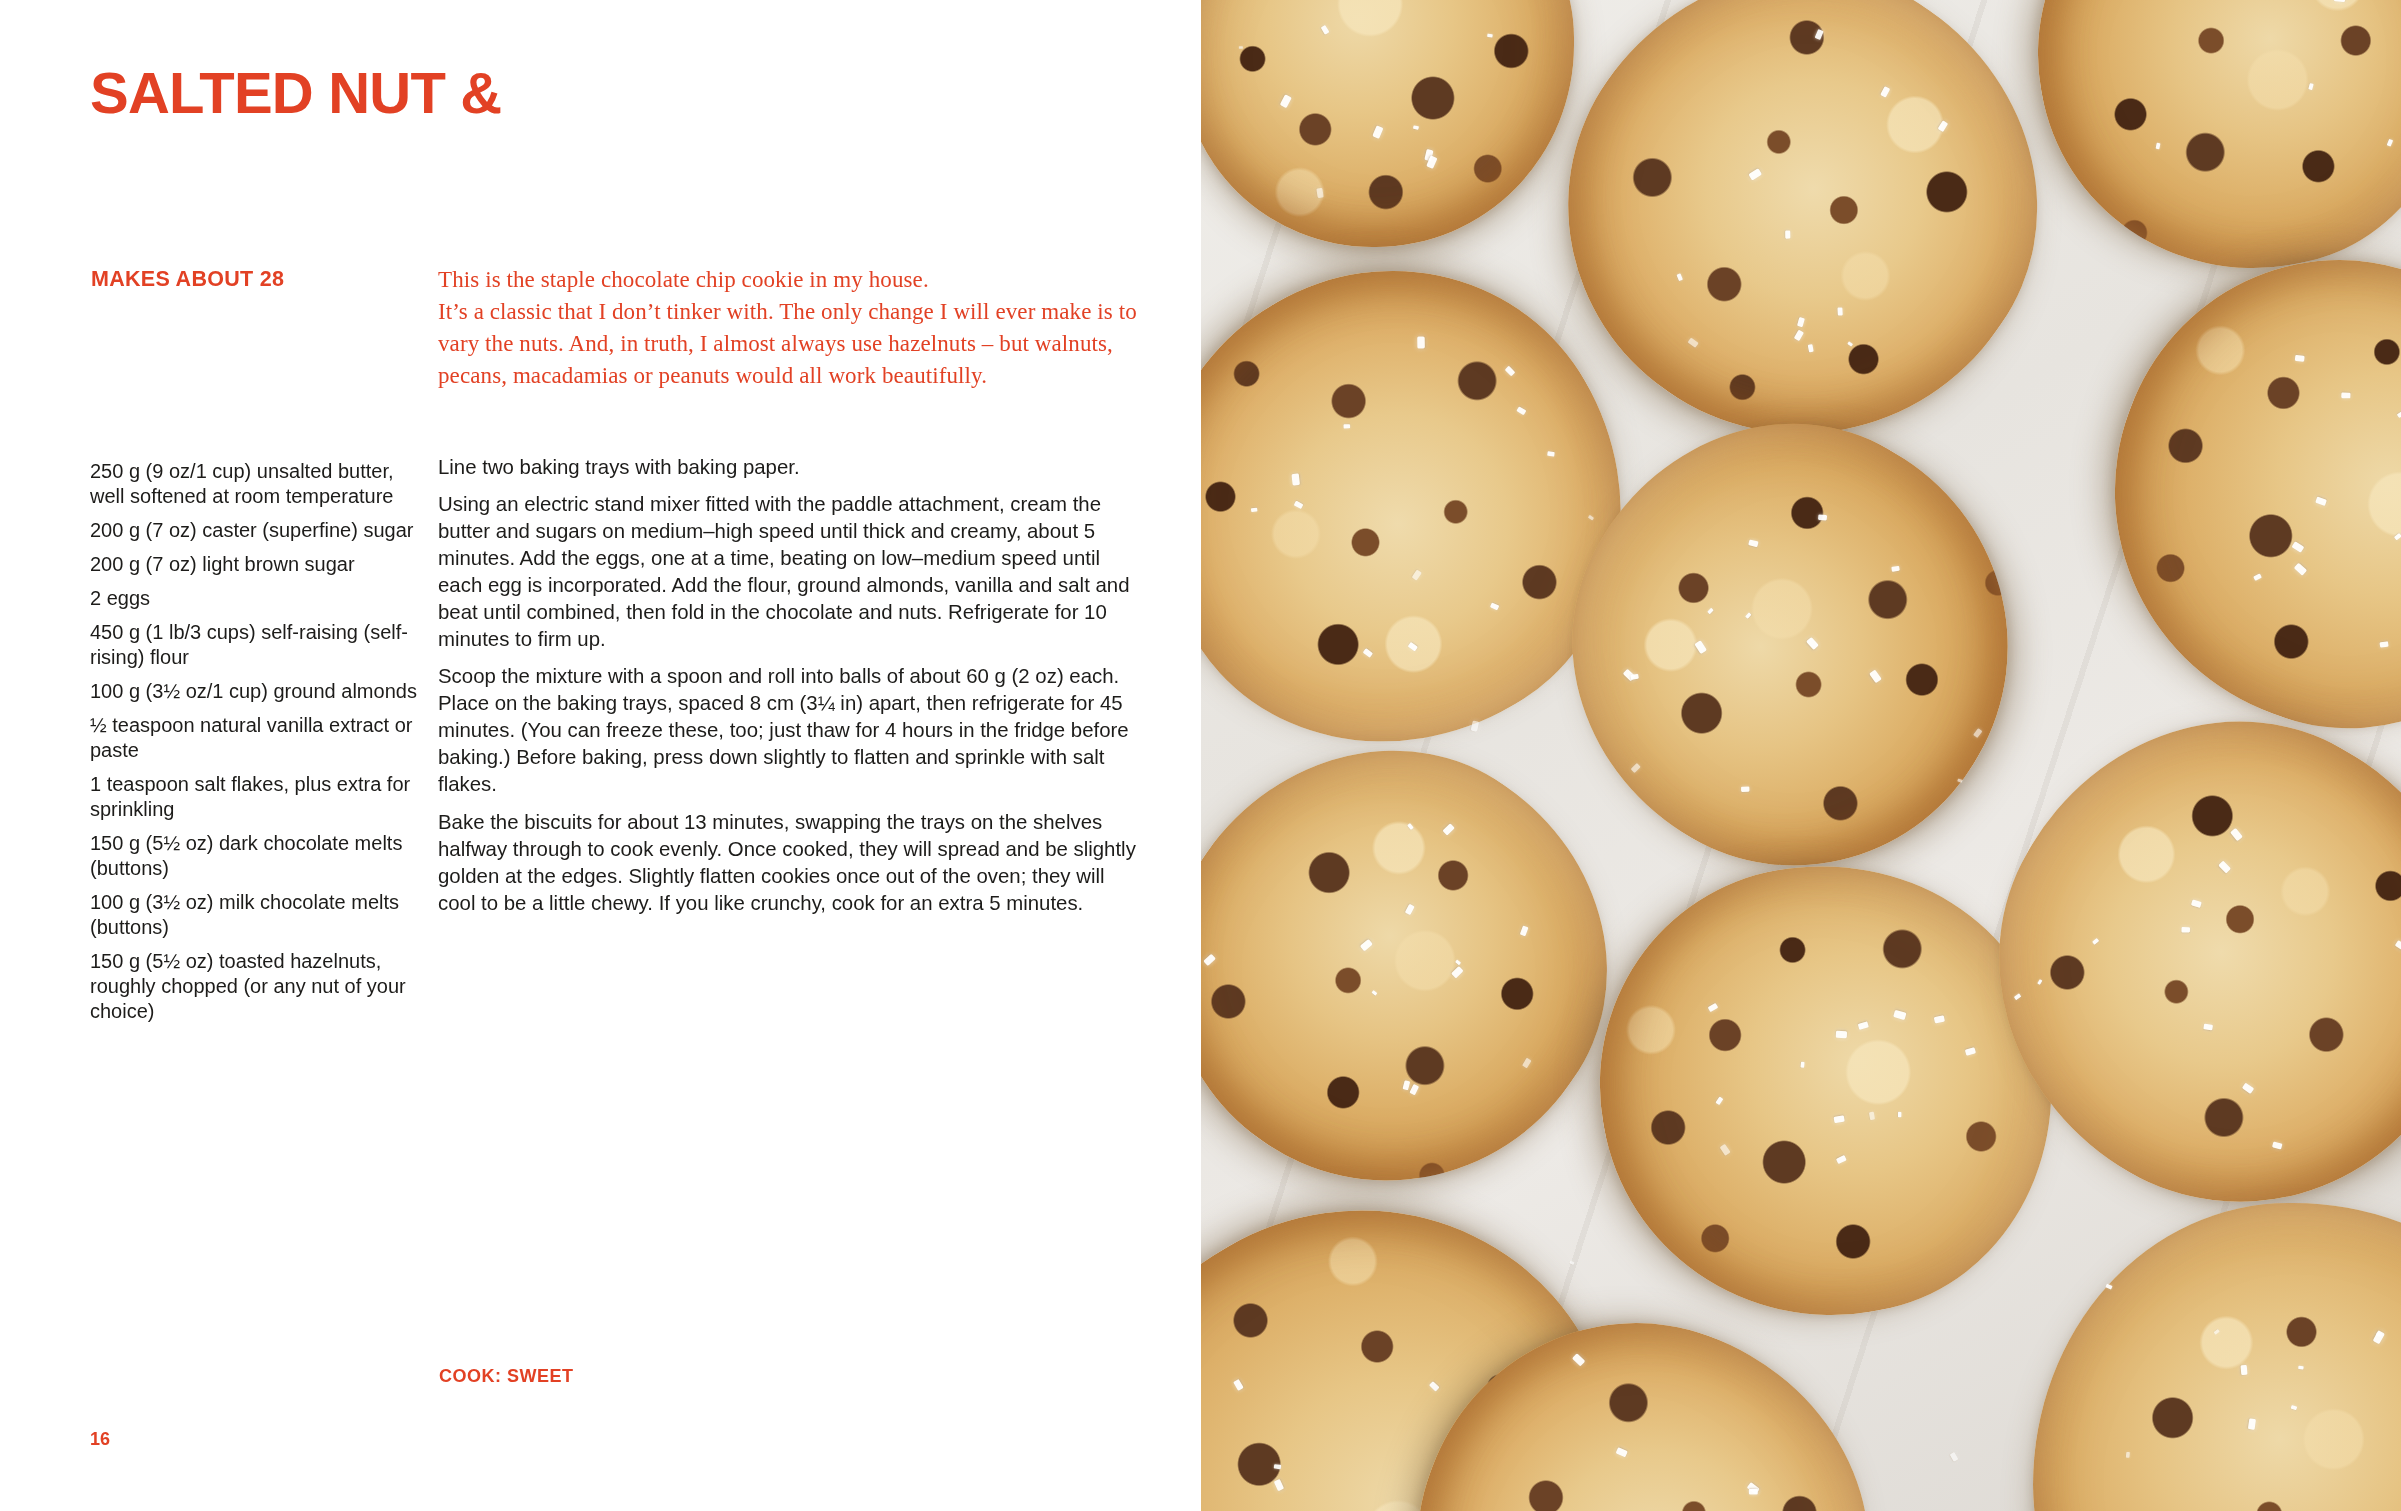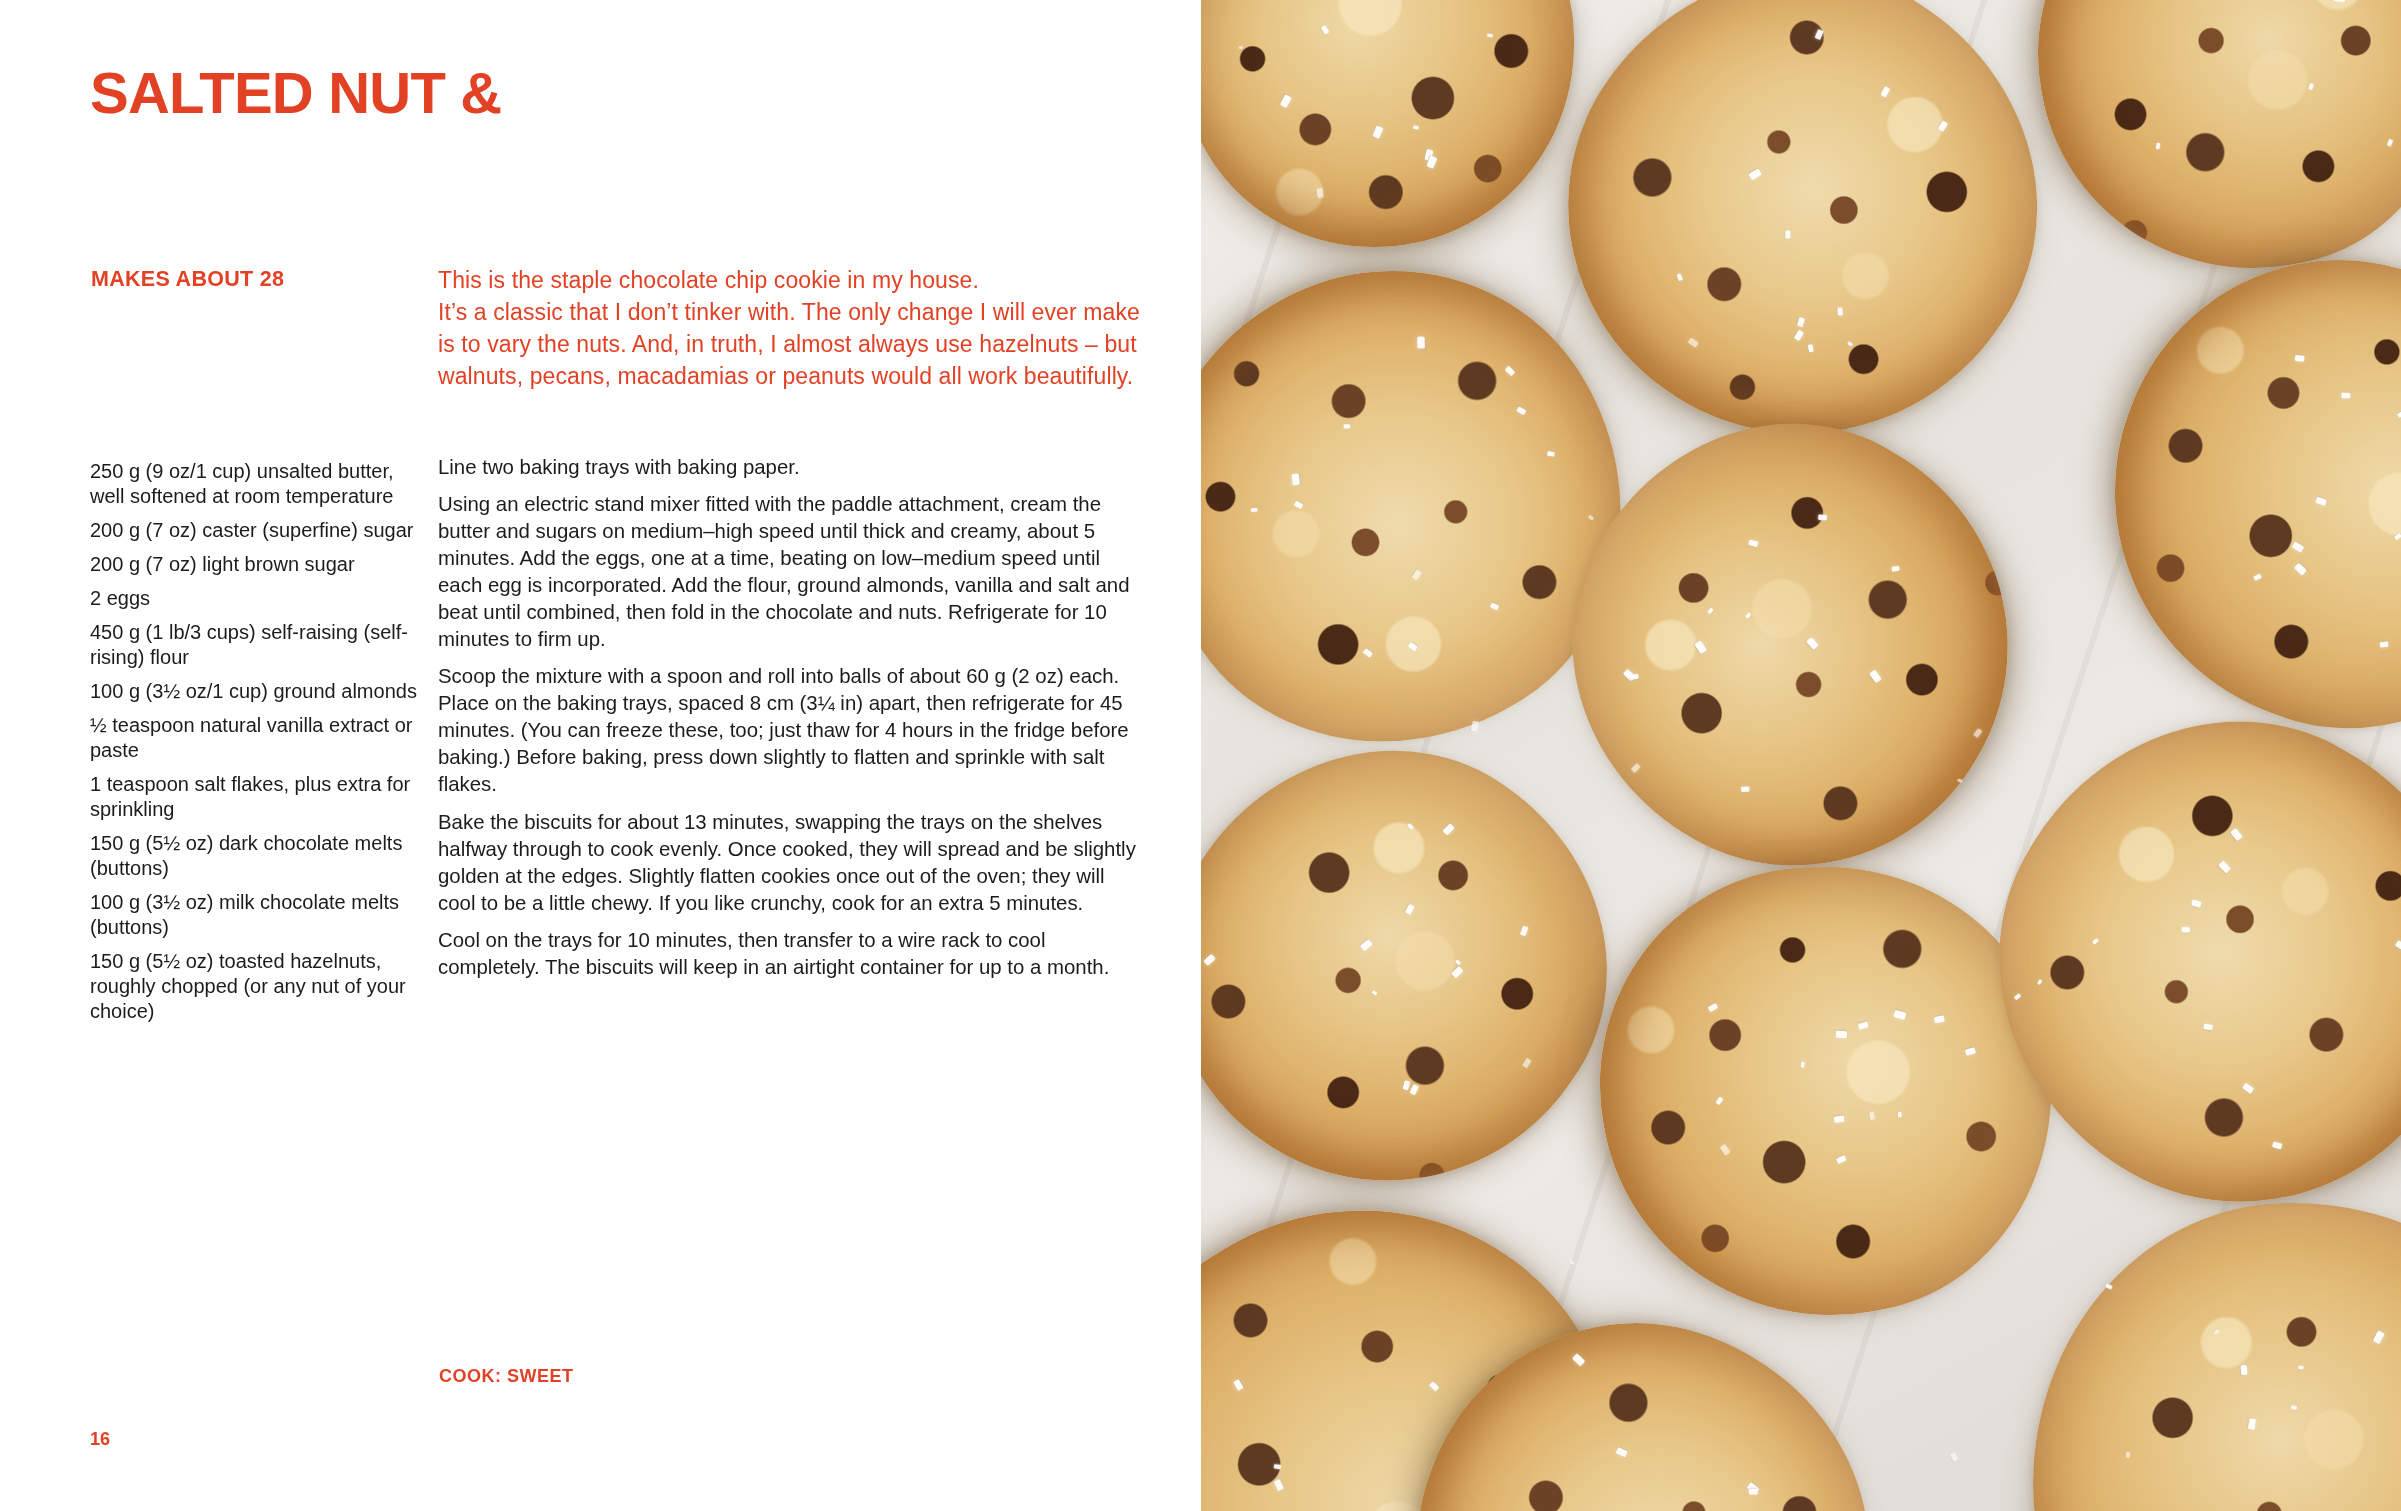--- a/index.html
+++ b/index.html
@@ -30,21 +30,21 @@
 
   .yield{
     position:absolute;left:91px;top:267px;
     color:var(--accent);
     font-size:21.5px;font-weight:bold;letter-spacing:0.3px;
   }
 
   .intro{
     position:absolute;left:438px;top:264px;width:703px;
     color:var(--accent);
-    font-size:23px;line-height:32px;letter-spacing:0.1px;
+    font-size:23px;line-height:32px;letter-spacing:0.1px;font-family:Liberation Serif, serif;
   }
 
   .ingredients{
     position:absolute;left:90px;top:459px;width:338px;
     color:var(--text);
     font-size:20px;line-height:25px;
   }
   .ingredients p{margin-bottom:9px;}
 
   .method{
@@ -160,21 +160,20 @@
       <p>150 g (5½ oz) dark chocolate melts (buttons)</p>
       <p>100 g (3½ oz) milk chocolate melts (buttons)</p>
       <p>150 g (5½ oz) toasted hazelnuts, roughly chopped (or any nut of your choice)</p>
     </div>
 
     <div class="method">
       <p>Line two baking trays with baking paper.</p>
       <p>Using an electric stand mixer fitted with the paddle attachment, cream the butter and sugars on medium–high speed until thick and creamy, about 5 minutes. Add the eggs, one at a time, beating on low–medium speed until each egg is incorporated. Add the flour, ground almonds, vanilla and salt and beat until combined, then fold in the chocolate and nuts. Refrigerate for 10 minutes to firm up.</p>
       <p>Scoop the mixture with a spoon and roll into balls of about 60 g (2 oz) each. Place on the baking trays, spaced 8 cm (3¼ in) apart, then refrigerate for 45 minutes. (You can freeze these, too; just thaw for 4 hours in the fridge before baking.) Before baking, press down slightly to flatten and sprinkle with salt flakes.</p>
       <p>Bake the biscuits for about 13 minutes, swapping the trays on the shelves halfway through to cook evenly. Once cooked, they will spread and be slightly golden at the edges. Slightly flatten cookies once out of the oven; they will cool to be a little chewy. If you like crunchy, cook for an extra 5 minutes.</p>
-      <p>Cool on the trays for 10 minutes, then transfer to a wire rack to cool completely. The biscuits will keep in an airtight container for up to a month.</p>
     </div>
 
     <div class="page-number">16</div>
     <div class="section-label">COOK: SWEET</div>
   </div>
 
   <div class="photo" id="photo" role="img" aria-label="Freshly baked salted nut and chocolate chip biscuits on a white marble surface, sprinkled with flaky salt">
     <div class="cookie p1 r0" style="left:-19px;  top:-145px; width:392px; height:392px;">
         <span class="salt" style="left: 61.9057%; top: 75.7992%; transform: rotate(103deg) scale(1.38);"></span>
         <span class="salt" style="left: 58.5874%; top: 68.8309%; transform: rotate(12deg) scale(0.69);"></span>

